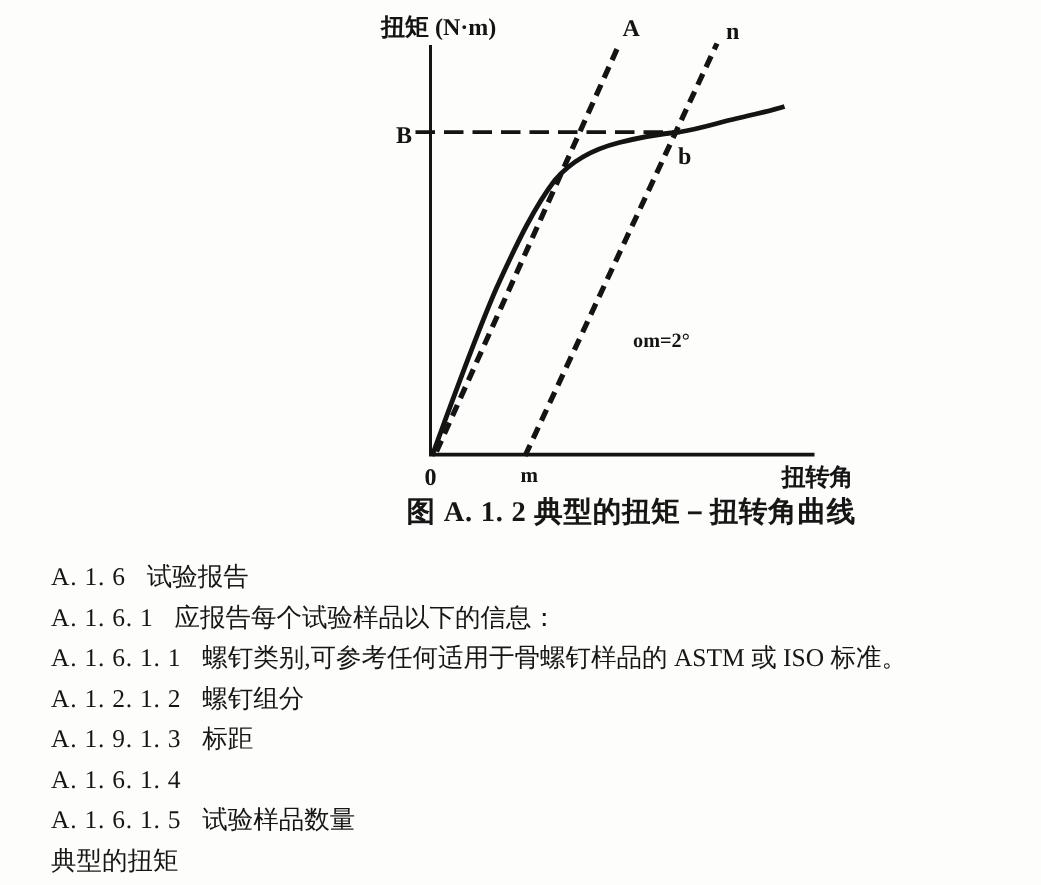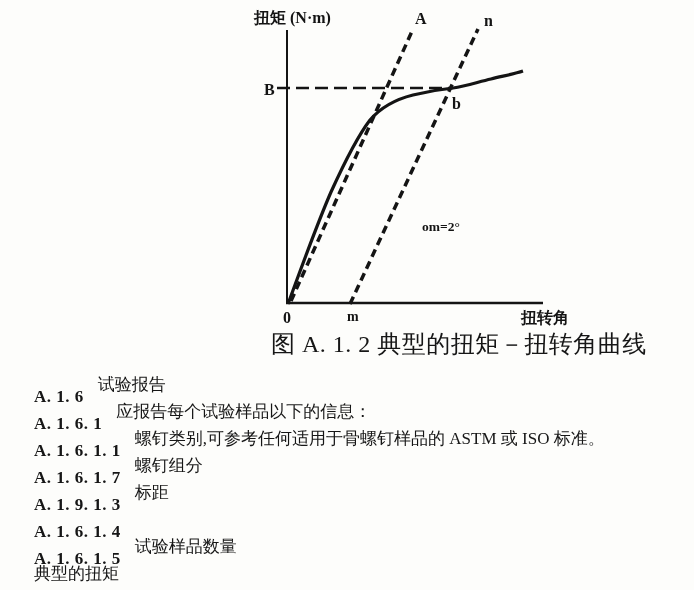--- a/index.html
+++ b/index.html
@@ -28,42 +28,41 @@
     fill: #141414;
   }
   .axis-label { font-size: 16px; font-weight: 600; }
   .pt-label   { font-size: 16px; font-weight: 600; }
   .small-label{ font-size: 14px; font-weight: 600; }
   .annot      { font-size: 13.5px; font-weight: 600; }
   .caption {
     position: absolute;
     left: 271px;
     top: 328px;
-    font-size: 24px;
-    font-weight: normal;
+    font-size: 19px;
+    font-weight: bold;
     white-space: nowrap;
     letter-spacing: 0.5px;
   }
   .sections {
     position: absolute;
     left: 34px;
     top: 371px;
   }
   .row {
     display: flex;
     gap: 14px;
     height: 27px;
     line-height: 27px;
     font-size: 17px;
     white-space: nowrap;
   }
   .row .num {
-    font-weight: 700;
+    font-weight: 400;
     letter-spacing: 0.5px;
-    margin-top: 12px;
   }
   .row.heading .txt {
     font-weight: normal;
   }
 </style>
 </head>
 <body>
 
 <div class="page">
 
@@ -110,21 +109,21 @@
       <span class="num">A. 1. 6. 1</span>
       <span class="txt">应报告每个试验样品以下的信息：</span>
     </div>
 
     <div class="row">
       <span class="num">A. 1. 6. 1. 1</span>
       <span class="txt">螺钉类别,可参考任何适用于骨螺钉样品的 ASTM 或 ISO 标准。</span>
     </div>
 
     <div class="row">
-      <span class="num">A. 1. 6. 1. 7</span>
+      <span class="num">A. 1. 2. 1. 2</span>
       <span class="txt">螺钉组分</span>
     </div>
 
     <div class="row">
       <span class="num">A. 1. 9. 1. 3</span>
       <span class="txt">标距</span>
     </div>
 
     <div class="row">
       <span class="num">A. 1. 6. 1. 4</span>

